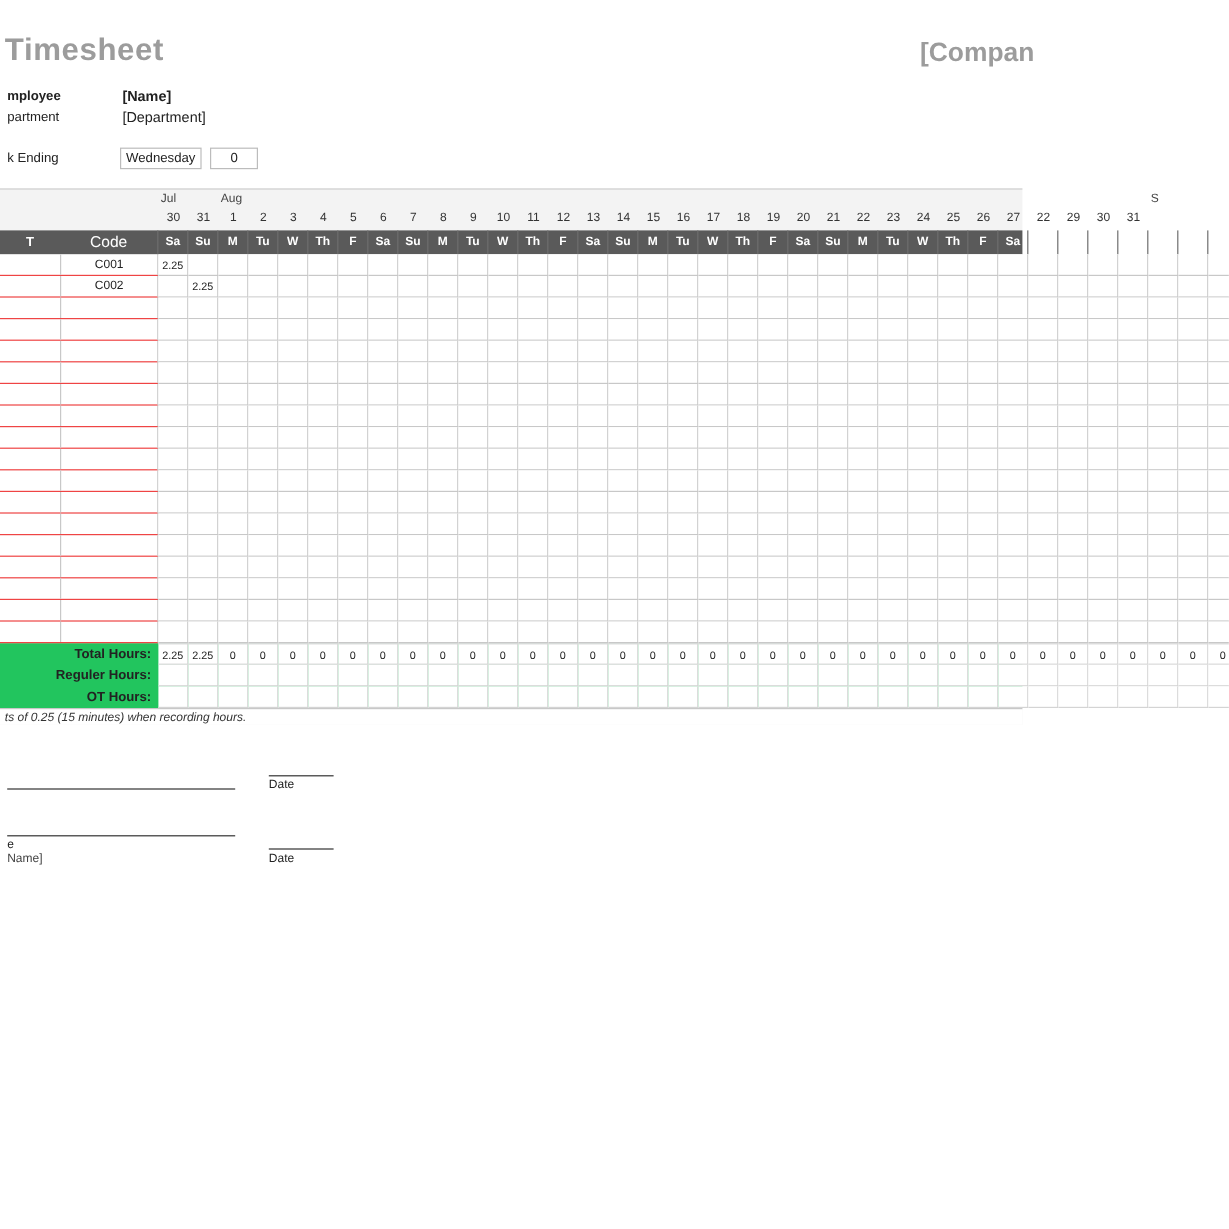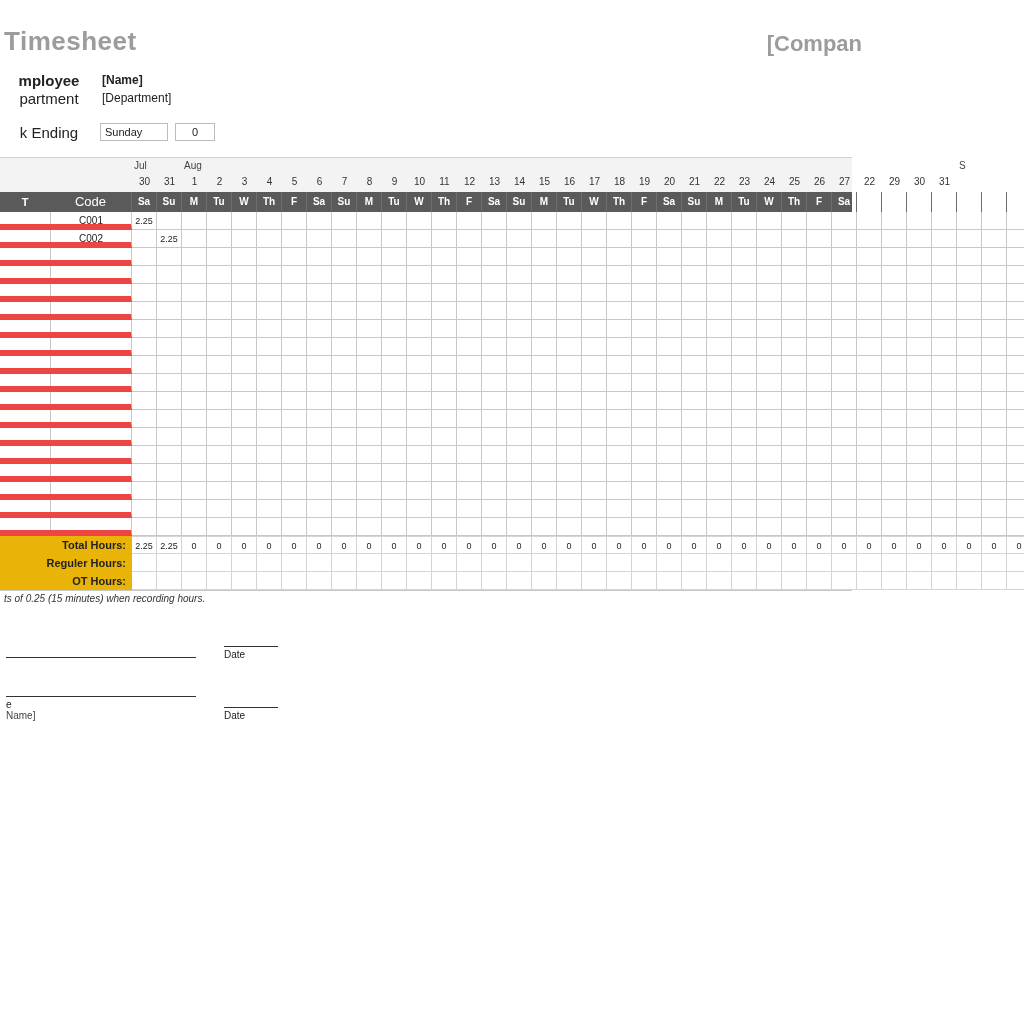--- a/index.html
+++ b/index.html
@@ -2,21 +2,21 @@
 <html><head>
 <meta charset="utf-8">
 <style>
 html,body{margin:0;padding:0;background:#fff;font-family:"Segoe UI",Tahoma,Arial,sans-serif;font-size:11px;color:#222;width:1024px;height:1024px;overflow:hidden}
 .page{position:relative;width:852px;height:1024px}
 .hdr{display:flex;justify-content:space-between;align-items:flex-end;padding:26px 0 4px 4px}
 .title{font-size:26px;font-weight:700;color:#9c9c9c;letter-spacing:.5px}
 .company{font-size:22px;font-weight:700;color:#9c9c9c;margin-right:-10px}
 .info{margin:10px 0 0 6px}
 .info-row{display:flex;align-items:center;height:18px}
-.info-lbl{width:86px;text-align:center;font-size:15px;color:#222;padding-right:8px}
+.info-lbl{width:86px;text-align:left;font-size:11px;color:#222;padding-right:8px}
 .info-lbl.b{font-weight:700}
 .info-val{font-size:12px;color:#222;padding-left:2px}
 .info-val.b{font-weight:700}
 .info-input{border:1px solid #bcbcbc;padding:1px 4px;font-size:11px;height:14px;line-height:14px;background:#fff}
 .info-input.w1{width:100px}
 .info-input.w2{width:58px;display:inline-block}
 .info-input.w3{width:30px;display:inline-block;text-align:center;margin-left:4px}
 .spacer{height:16px}
 .grid-wrap{background:#f3f3f3;border-top:1px solid #d0d0d0}
 .month-row,.date-row,.dow-row,.data-row,.total-row{display:flex}
@@ -28,25 +28,25 @@
 .month-row .cell{font-size:10px;text-align:left;padding-left:2px}
 .date-row{height:16px}
 .date-row .cell{font-size:10px;color:#333}
 .dow-row{height:20px;background:#5a5a5a;color:#fff}
 .dow-row .lcol{display:flex;align-items:center;justify-content:center;font-weight:700;border-right:1px solid #6e6e6e}
 .dow-row .lcol.split{display:flex}
 .lcol-t{flex:0 0 50px;text-align:center;font-weight:700;font-size:11px;line-height:20px}
 .lcol-code{flex:1;text-align:center;font-weight:400;font-size:13px;line-height:20px}
 .dow-row .cell{font-size:10px;line-height:20px;border-right:1px solid #6e6e6e;font-weight:600}
 .data-row{height:18px;background:#fff}
-.data-row .lcol{display:flex;border-right:1px solid #c8c8c8;border-bottom:6px solid #ef4444}
+.data-row .lcol{display:flex;border-right:1px solid #c8c8c8;border-bottom:1px solid #ef4444}
 .data-row .lcol .t{flex:0 0 50px;border-right:1px solid #c8c8c8}
 .data-row .lcol .c{flex:1;text-align:center;font-size:10px;line-height:18px}
 .data-row .cell{border-right:1px solid #c8c8c8;border-bottom:1px solid #c8c8c8;font-size:9px;line-height:18px;background:#fff}
-.totals{background:#eab308;font-style:normal}
+.totals{background:#22c55e;font-style:normal}
 .total-row{height:18px}
 .total-row .lcol{text-align:right;padding-right:6px;font-size:11px;font-weight:700;line-height:18px}
 .total-row .cell{font-size:9px;line-height:18px;border-right:1px solid #d4d4d4;border-bottom:1px solid #d4d4d4;background:#fff}
 .total-row.first .cell{border-top:1px solid #d4d4d4}
 .note{font-style:italic;font-size:10px;color:#333;padding:2px 0 0 4px;border-top:1px solid #c8c8c8;background:#fff}
 .sign{margin:42px 0 0 6px}
 .sign-row{display:flex;align-items:flex-end;margin-bottom:36px}
 .sign-line{border-top:1px solid #333;font-size:10px;color:#222;padding-top:2px}
 .sl-name{width:190px;margin-right:28px}
 .sl-date{width:54px}
@@ -67,21 +67,21 @@
     <div class="info-val b">[Name]</div>
   </div>
   <div class="info-row">
     <div class="info-lbl">partment</div>
     <div class="info-val">[Department]</div>
   </div>
   <div class="spacer"></div>
   <div class="info-row">
     <div class="info-lbl">k Ending</div>
     <div>
-      <span class="info-input w2">Sunday</span>
+      <span class="info-input w2">Wednesday</span>
       <span class="info-input w3">0</span>
     </div>
   </div>
 </div>
 
 <div class="spacer"></div>
 
 <div class="grid-wrap">
   <div class="month-row" id="month-row">
         <div class="lcol"></div>

